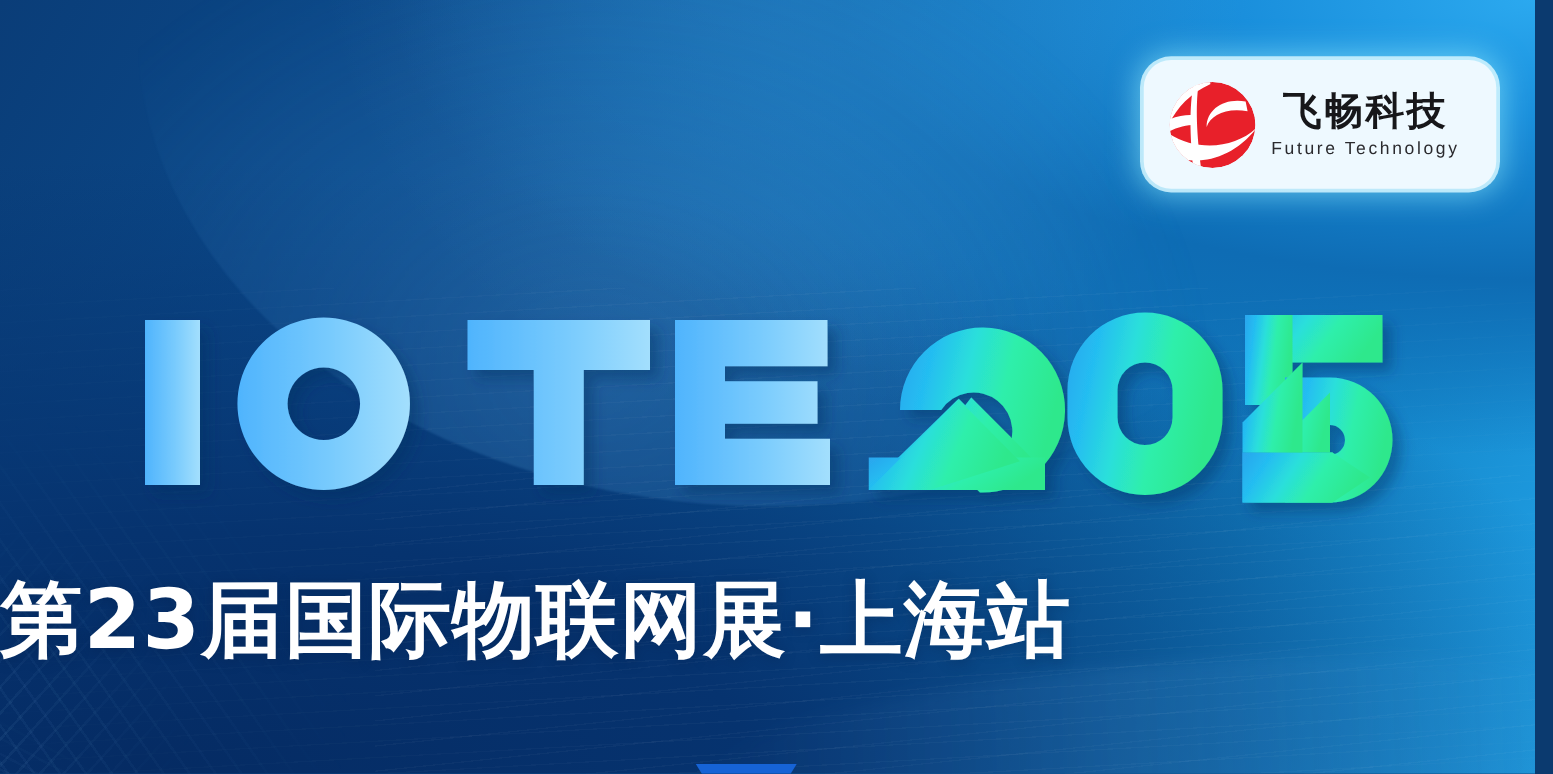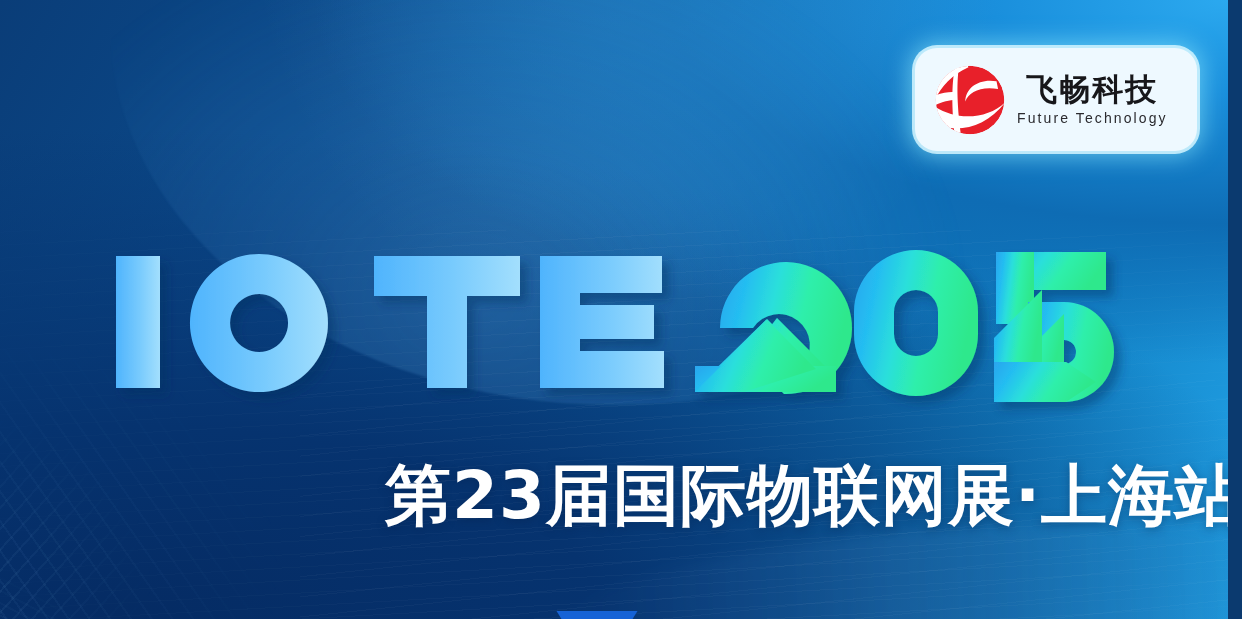--- a/index.html
+++ b/index.html
@@ -101,21 +101,21 @@
 
   
   .wordmark{
     position:absolute;left:116px;top:242px;width:1010px;height:160px;
   }
   .wordmark svg{display:block;overflow:visible;}
 
   
   .subtitle{
     position:absolute;left:0;top:451px;width:1242px;
-    text-align:right;
+    text-align:left;
     font-family:"DejaVu Sans","Liberation Sans",sans-serif;
     font-weight:bold;
     font-size:66px;
     letter-spacing:1px;
     color:#ffffff;
     text-shadow:0 2px 10px rgba(2,30,70,.35);
     white-space:nowrap;
   }
 
   

